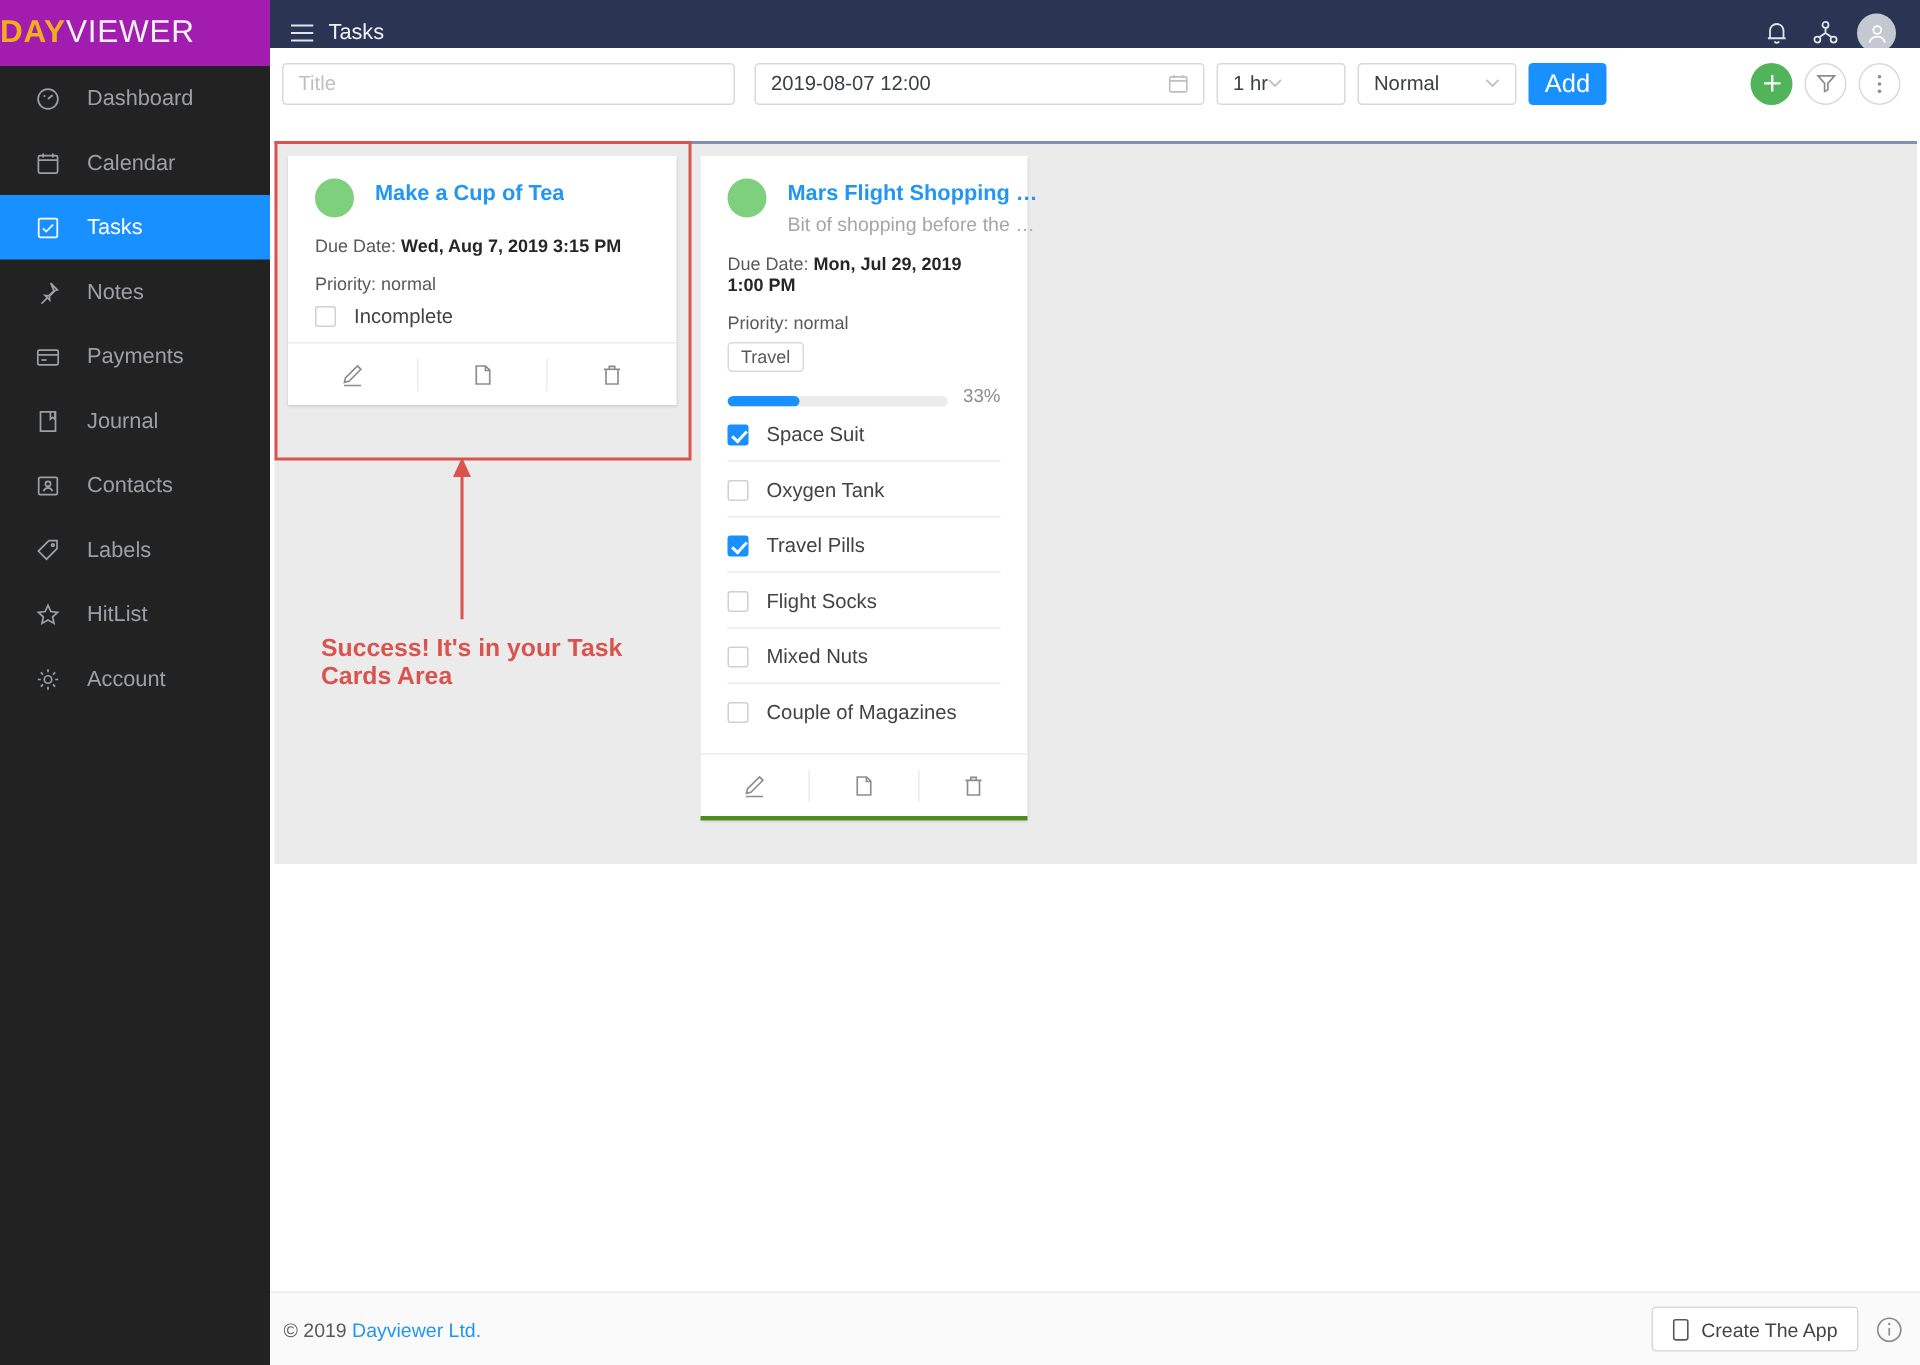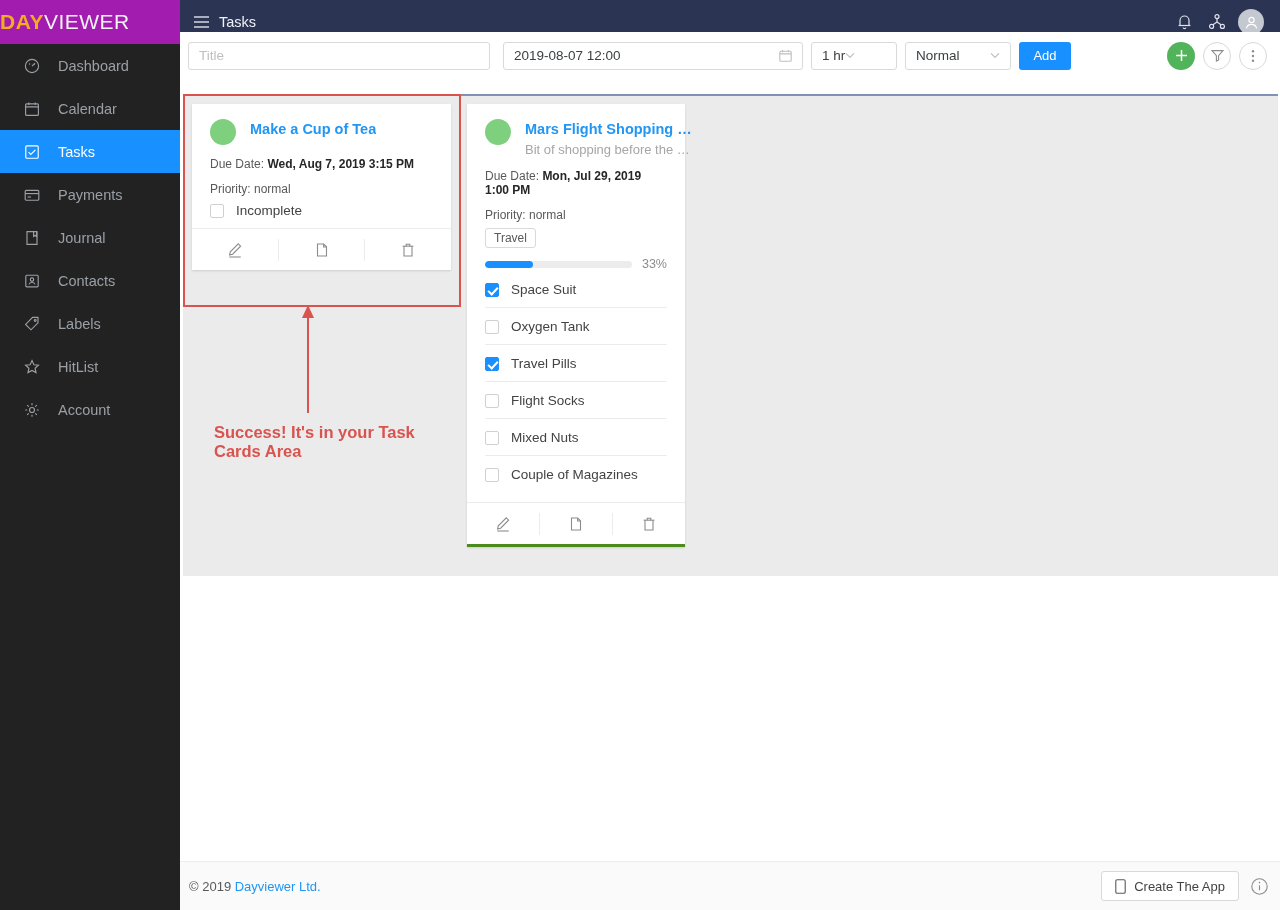--- a/index.html
+++ b/index.html
@@ -110,21 +110,21 @@
     justify-content: space-between;
   }
   #date-input .dtxt { color: #3c4043; font-size: 13.5px; }
   #dur-select { width: 86px; margin-left: 8px; justify-content: flex-start; }
   #prio-select { width: 106px; margin-left: 8px; justify-content: space-between; }
   .caret { color: #bfbfbf; font-size: 10px; }
   #add-btn {
     height: 28px; width: 52px; margin-left: 8px;
     background: #1890ff; color: #ffffff;
     border: 0; border-radius: 3px;
-    font-size: 13px; font-family: inherit;
+    font-size: 17px; font-family: inherit;
     cursor: pointer;
     display: flex; align-items: center; justify-content: center;
   }
   #toolbar-right {
     margin-left: auto; display: flex; align-items: center;
     gap: 8px; padding-right: 13px;
   }
   .rbtn {
     width: 28px; height: 28px; border-radius: 50%;
     display: flex; align-items: center; justify-content: center;
@@ -187,21 +187,21 @@
   .card-prio {
     font-size: 12px; color: #595959; margin-top: 11px;
   }
   .tag {
     display: inline-block; margin-top: 6px;
     border: 1px solid #d9d9d9; border-radius: 3px;
     padding: 2px 8px; font-size: 12px; color: #595959;
     background: #fff;
   }
   .progress-row {
-    display: flex; align-items: center; margin-top: 9px; gap: 10px;
+    display: flex; align-items: flex-end; margin-top: 9px; gap: 10px;
   }
   .progress-track {
     flex: 1; height: 7px; border-radius: 4px; background: #ececec;
     overflow: hidden;
   }
   .progress-fill { height: 100%; background: #1890ff; border-radius: 4px; }
   .progress-pct { font-size: 12.5px; color: #8c8c8c; }
 
   .chk-row {
     display: flex; align-items: center;
@@ -301,20 +301,28 @@
         <span>Calendar</span>
       </div>
       <div class="nav-item active">
         <span class="nav-icon">
           <svg width="16" height="16" viewBox="0 0 16 16" fill="none" stroke="currentColor" stroke-width="1.15">
             <rect x="1.8" y="1.8" width="12.4" height="12.4" rx="1"></rect>
             <path d="M4.6 8.2l2.2 2.2 4.6-4.6"></path>
           </svg>
         </span>
         <span>Tasks</span>
+      </div>
+      <div class="nav-item">
+        <span class="nav-icon">
+          <svg width="16" height="16" viewBox="0 0 16 16" fill="none" stroke="currentColor" stroke-width="1.15">
+            <path d="M9.8 1.8l4.4 4.4-2.3.7-3 3 .2 3.1-1.5-1.5-4 4 4-4-1.5-1.5 3.1.2 3-3z"></path>
+          </svg>
+        </span>
+        <span>Notes</span>
       </div>
       <div class="nav-item">
         <span class="nav-icon">
           <svg width="16" height="16" viewBox="0 0 16 16" fill="none" stroke="currentColor" stroke-width="1.15">
             <rect x="1.2" y="3.4" width="13.6" height="9.8" rx="1"></rect>
             <path d="M1.2 6.6h13.6"></path>
             <path d="M3.6 10h3.4"></path>
           </svg>
         </span>
         <span>Payments</span>

